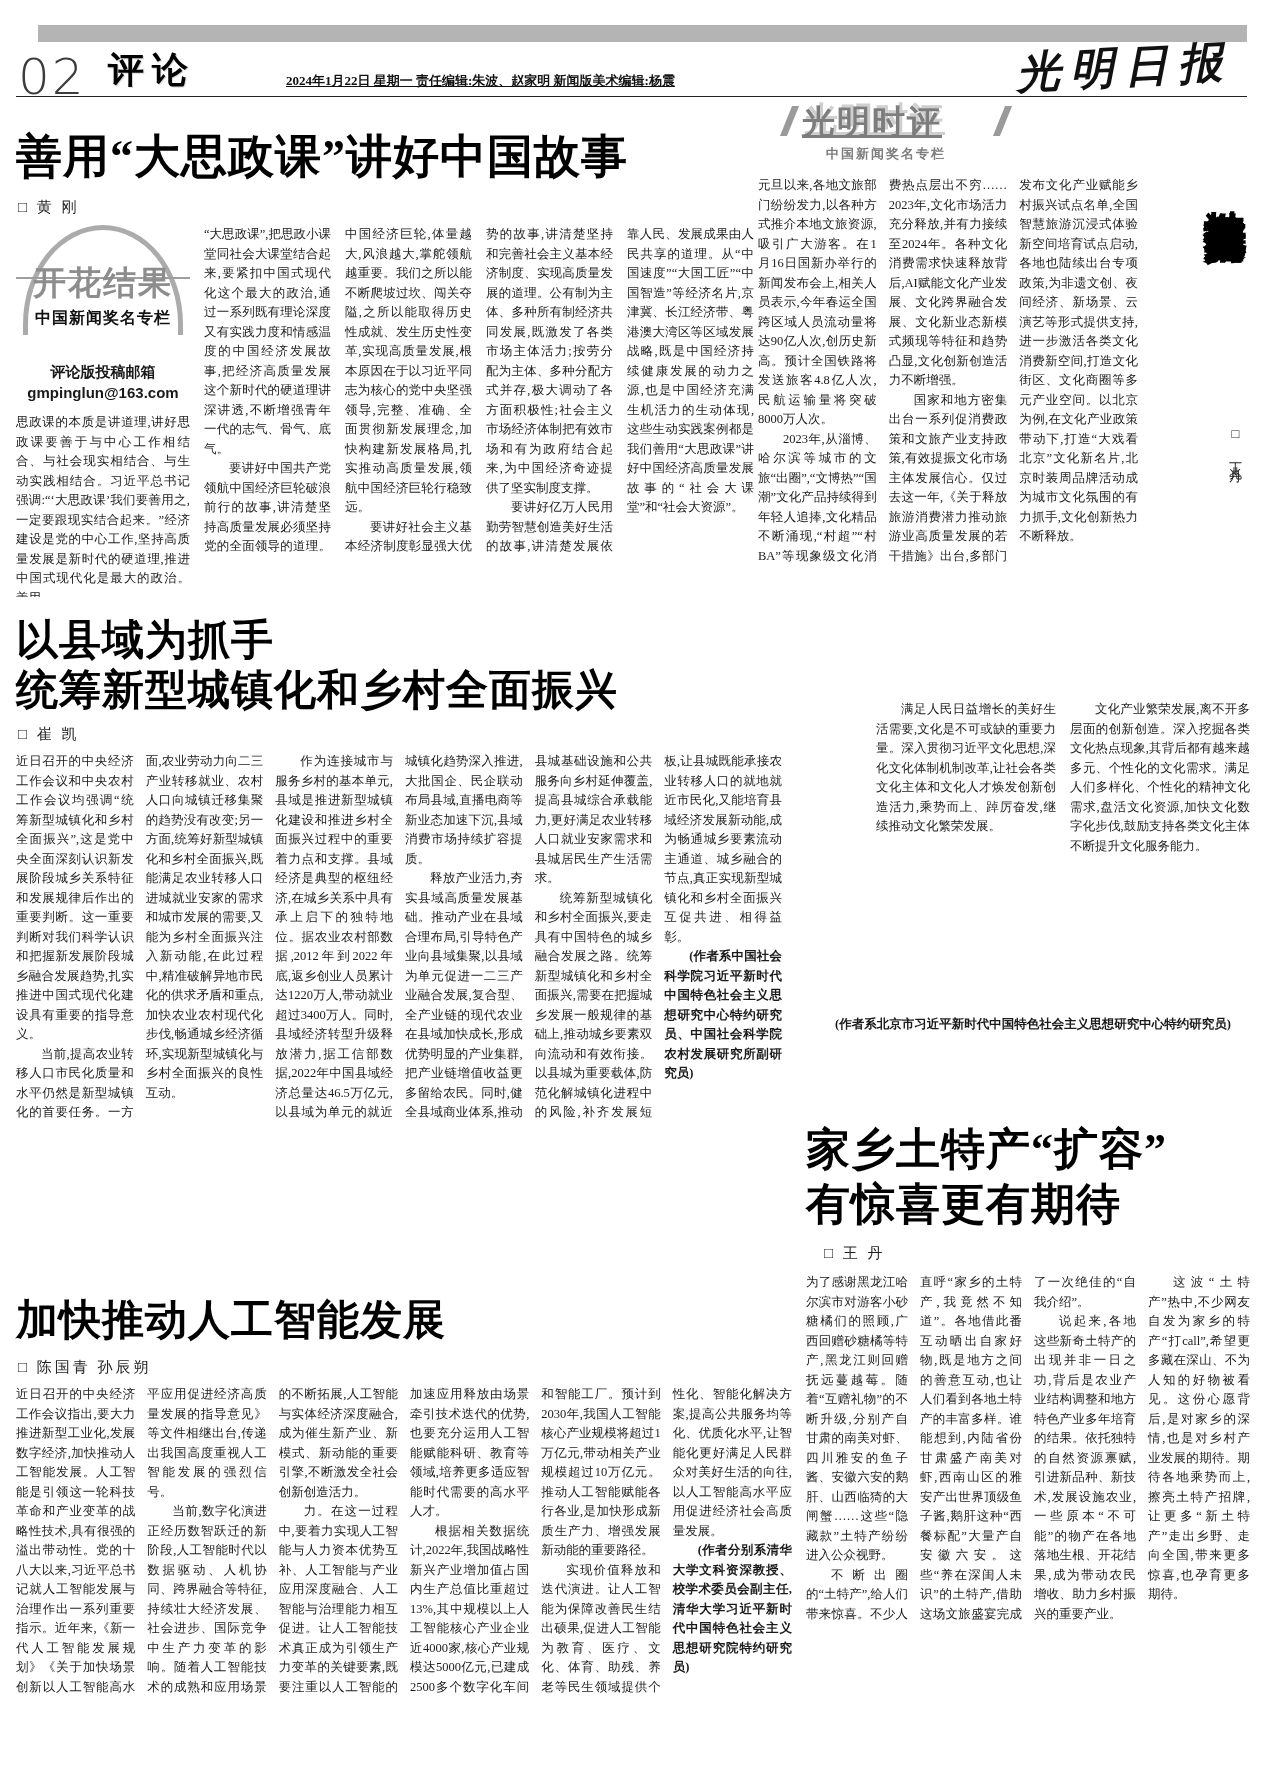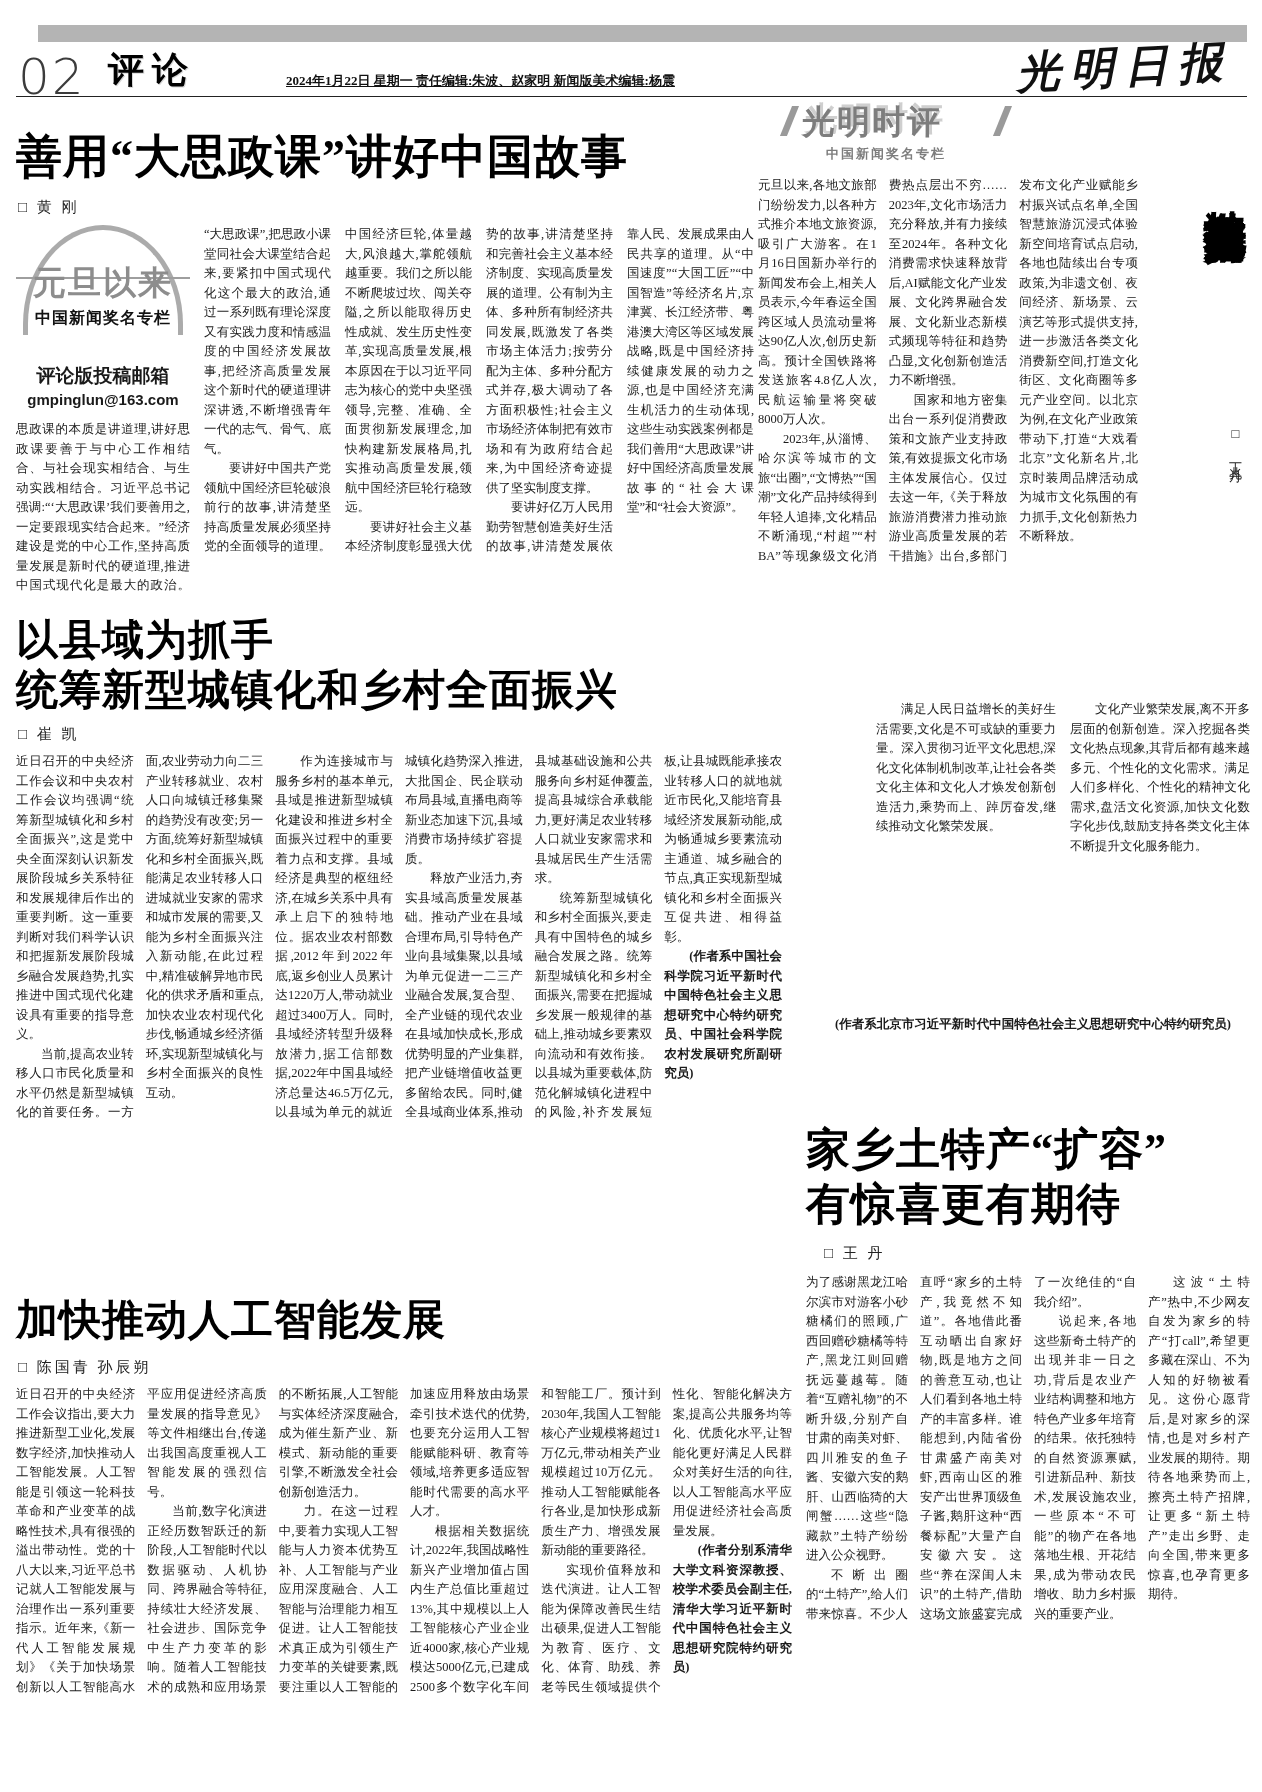--- a/index.html
+++ b/index.html
@@ -37,33 +37,33 @@
   .a1-body { display:flex; gap:14px; height:372px; }
   .a1-left { width:174px; flex:none; display:flex; flex-direction:column; }
   .forum-box { position:relative; height:130px; flex:none; text-align:center; }
   .forum-arc { position:absolute; left:7px; top:0; width:160px; height:110px;
                border:5px solid #ababab; border-bottom:none; border-radius:50% 50% 0 0 / 90% 90% 0 0; }
   .forum-baseline { position:absolute; left:0; top:52px; width:174px; border-top:2px solid #9e9e9e; }
   .forum-title { position:relative; margin-top:36px; font-size:33px; font-weight:bold; color:#8d8d8d;
                letter-spacing:2px; font-family:"Liberation Sans","DejaVu Sans",sans-serif; }
   .forum-sub { position:relative; font-size:16px; font-weight:bold; color:#111; letter-spacing:1px;
                font-family:"Liberation Sans","DejaVu Sans",sans-serif; margin-top:2px; }
-  .forum-mail-label { text-align:center; font-size:19px; font-weight:bold; margin-top:8px;
+  .forum-mail-label { text-align:center; font-size:15px; font-weight:bold; margin-top:8px;
                font-family:"Liberation Sans","DejaVu Sans",sans-serif; }
   .forum-mail { text-align:center; font-size:15px; font-weight:bold; margin-top:2px;
                font-family:"Liberation Sans","DejaVu Sans",sans-serif; }
   .a1-col1 { margin-top:12px; flex:1; }
   .a1-cols { flex:1; column-count:4; column-gap:14px; height:100%; }
 
   
   #shiping { position:absolute; left:758px; top:100px; width:492px; height:1020px; }
   .sp-logo-wrap { position:relative; margin-left:28px; width:250px; height:62px; }
   .sp-logo { font-size:33px; font-weight:bold; color:#7d7d7d; letter-spacing:2px;
              font-family:"Liberation Sans","DejaVu Sans",sans-serif;
-             text-shadow:3px -3px 0 #cfcfcf; display:inline-block; margin-left:16px; }
+             text-shadow:3px -3px 0 #cfcfcf; display:inline-block; margin-left:16px;text-decoration:underline; }
   .sp-slash { position:absolute; top:6px; width:7px; height:30px; background:#9a9a9a; transform:skewX(-22deg); }
   .sp-slash.l { left:0; }
   .sp-slash.r { right:30px; }
   .sp-logo-sub { font-size:13px; font-weight:bold; color:#7d7d7d; letter-spacing:2px; margin-left:40px;
              font-family:"Liberation Sans","DejaVu Sans",sans-serif; }
   .sp-top { display:flex; margin-top:14px; height:512px; }
   .sp-cols3 { flex:1; column-count:3; column-gap:12px; height:100%; }
   .sp-vtitle { flex:none; width:112px; display:flex; writing-mode:vertical-rl; padding-left:4px; }
   .sp-vh { font-size:43px; font-weight:bold; line-height:1.18; letter-spacing:1px; color:#000; }
   .sp-vb { font-size:13px; padding-top:238px; letter-spacing:4px; color:#222; margin-right:6px; }
@@ -101,21 +101,21 @@
   <div class="header-rule"></div>
 
   <section id="article1">
     <h1 class="headline">善用“大思政课”讲好中国故事</h1>
     <div class="byline">□ 黄 刚</div>
     <div class="a1-body">
       <div class="a1-left">
         <div class="forum-box">
           <div class="forum-arc"></div>
           <div class="forum-baseline"></div>
-          <div class="forum-title">元旦以来</div>
+          <div class="forum-title">开花结果</div>
           <div class="forum-sub">中国新闻奖名专栏</div>
         </div>
         <div class="forum-mail-label">评论版投稿邮箱</div>
         <div class="forum-mail">gmpinglun@163.com</div>
         <div class="a1-col1 body-text">
           <p class="cont">思政课的本质是讲道理,讲好思政课要善于与中心工作相结合、与社会现实相结合、与生动实践相结合。习近平总书记强调:“‘大思政课’我们要善用之,一定要跟现实结合起来。”经济建设是党的中心工作,坚持高质量发展是新时代的硬道理,推进中国式现代化是最大的政治。善用</p>
         </div>
       </div>
       <div class="a1-cols body-text">
         <p class="cont">“大思政课”,把思政小课堂同社会大课堂结合起来,要紧扣中国式现代化这个最大的政治,通过一系列既有理论深度又有实践力度和情感温度的中国经济发展故事,把经济高质量发展这个新时代的硬道理讲深讲透,不断增强青年一代的志气、骨气、底气。</p>

